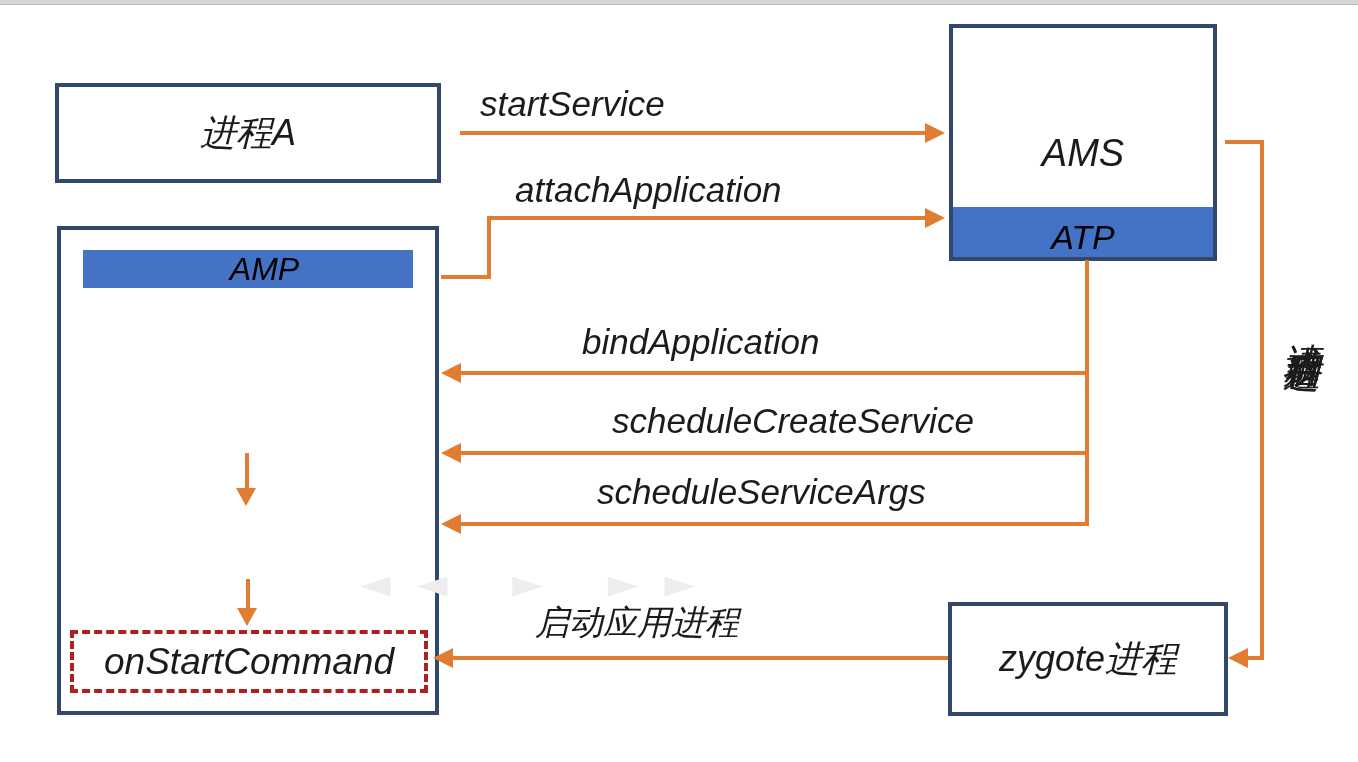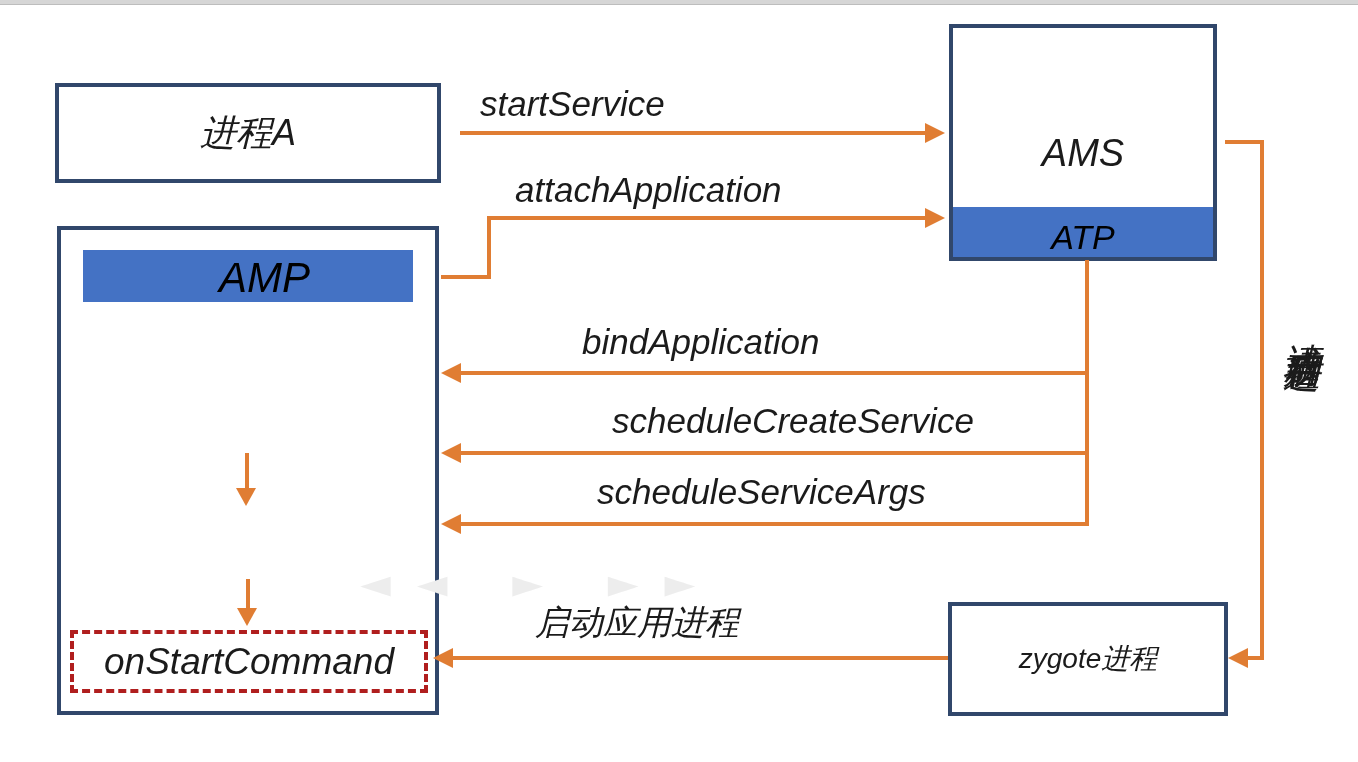--- a/index.html
+++ b/index.html
@@ -43,21 +43,21 @@
 <div id="canvas">
 
   <div class="topstrip"></div>
 
   <div class="box" style="left:55px;top:83px;width:386px;height:100px;">
     <span class="lbl-cn" style="font-size:36px;">进程A</span>
   </div>
 
   <div class="box" style="left:57px;top:226px;width:382px;height:489px;"></div>
 
-  <div class="bluebar" style="left:83px;top:250px;width:330px;height:52px;font-size:42px;padding-left:33px;">
+  <div class="bluebar" style="left:83px;top:250px;width:330px;height:38px;font-size:32px;padding-left:33px;">
     <span>AMP</span>
   </div>
 
 
   <div class="vline" style="left:245px;top:453px;height:38px;"></div>
   <div class="head-down" style="left:236px;top:488px;"></div>
 
 
   <div class="vline" style="left:246px;top:579px;height:32px;"></div>
   <div class="head-down" style="left:237px;top:608px;"></div>
@@ -67,21 +67,21 @@
   </div>
 
   <div class="box" style="left:949px;top:24px;width:268px;height:237px;">
     <span class="lbl-en" style="font-size:38px;position:absolute;top:104px;left:0;right:0;text-align:center;">AMS</span>
     <div class="bluebar" style="left:0;right:0;bottom:0;height:50px;font-size:34px;">
       <span>ATP</span>
     </div>
   </div>
 
   <div class="box" style="left:948px;top:602px;width:280px;height:114px;">
-    <span class="lbl-cn" style="font-size:28px;">zygote进程</span>
+    <span class="lbl-cn" style="font-size:36px;">zygote进程</span>
   </div>
 
   <div class="watermark" style="left:360px;top:560px;">◄◄  ►  ►►</div>
 
   <div class="lbl lbl-en" style="left:480px;top:84px;width:360px;">startService</div>
   <div class="hline" style="left:460px;top:131px;width:468px;"></div>
   <div class="head-right" style="left:925px;top:123px;"></div>
 
   <div class="lbl lbl-en" style="left:515px;top:170px;width:360px;">attachApplication</div>
   <div class="hline" style="left:441px;top:275px;width:50px;"></div>

